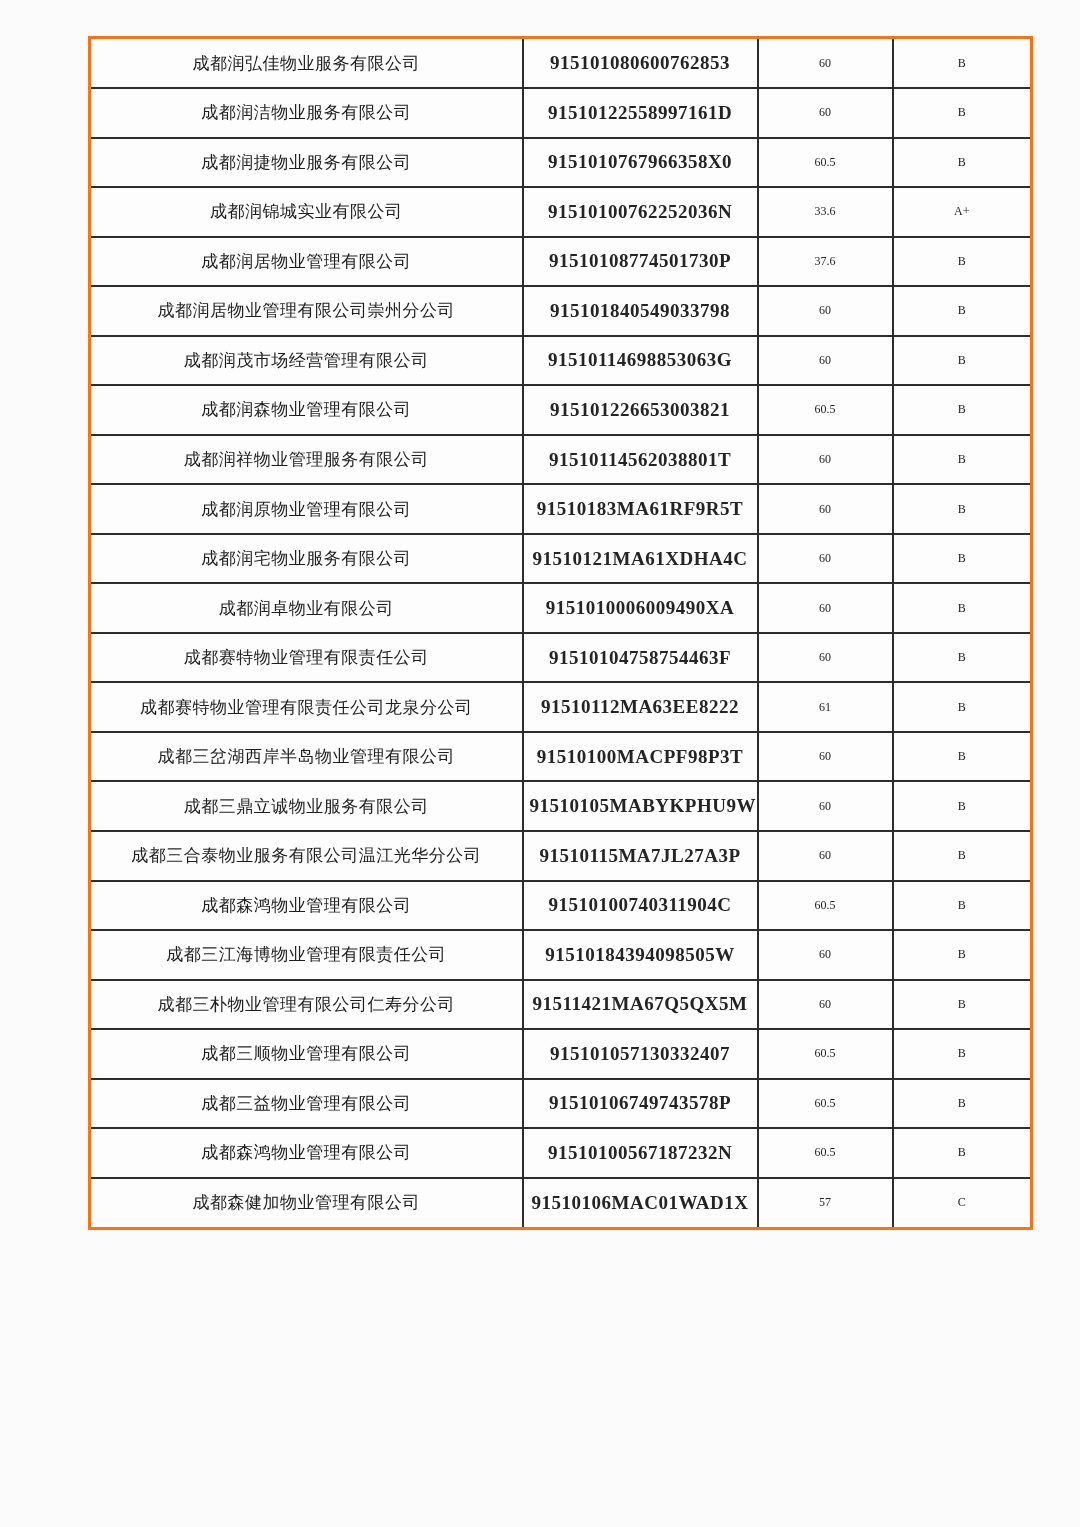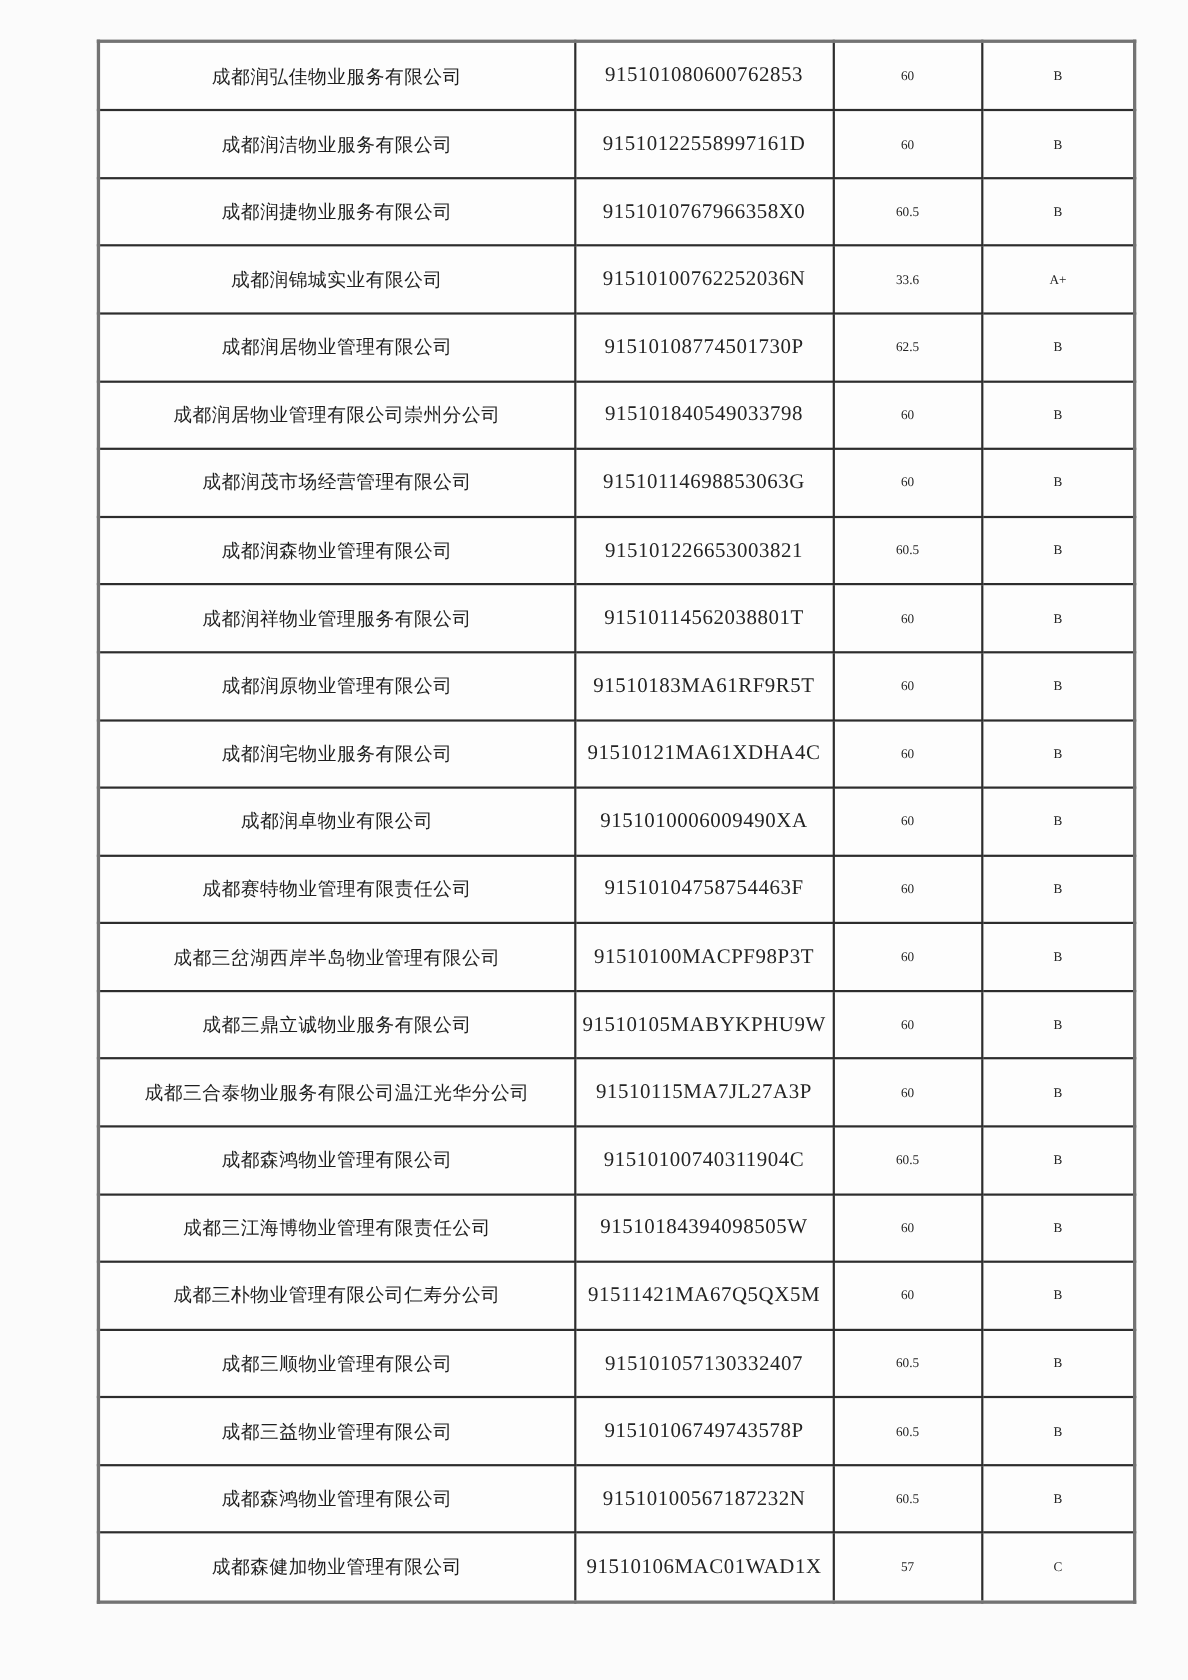--- a/index.html
+++ b/index.html
@@ -16,23 +16,23 @@
   }
   .table-wrap {
     position: absolute;
     left: 88px;
     top: 36px;
   }
   table.rating-table {
     border-collapse: collapse;
     table-layout: fixed;
     width: 942px;
-    height: 1422px;
+    height: 1194px;
     background: #fdfdfd;
-    border: 3px solid #737373;
+    border: 3px solid #f97316;
   }
   table.rating-table td {
     border: 2px solid #2d2d2d;
     text-align: center;
     vertical-align: middle;
     padding: 0 6px;
     overflow: hidden;
   }
   col.c-company { width: 433px; }
   col.c-code    { width: 235px; }
@@ -41,20 +41,21 @@
 
   td.company {
     font-size: 17px;
     letter-spacing: 0.5px;
     color: #1e1e1e;
   }
   td.code {
     font-size: 19px;
     letter-spacing: 0.5px;
     color: #242424;
+    font-weight: bold;
   }
   td.score, td.rating {
     font-size: 12px;
     color: #242424;
   }
 </style>
 </head>
 <body>
 
 <div class="table-wrap">
@@ -87,21 +88,21 @@
       </tr>
         <tr class="row">
         <td class="company">成都润锦城实业有限公司</td>
         <td class="code">91510100762252036N</td>
         <td class="score">33.6</td>
         <td class="rating">A+</td>
       </tr>
         <tr class="row">
         <td class="company">成都润居物业管理有限公司</td>
         <td class="code">91510108774501730P</td>
-        <td class="score">62.5</td>
+        <td class="score">37.6</td>
         <td class="rating">B</td>
       </tr>
         <tr class="row">
         <td class="company">成都润居物业管理有限公司崇州分公司</td>
         <td class="code">915101840549033798</td>
         <td class="score">60</td>
         <td class="rating">B</td>
       </tr>
         <tr class="row">
         <td class="company">成都润茂市场经营管理有限公司</td>
@@ -136,20 +137,26 @@
         <tr class="row">
         <td class="company">成都润卓物业有限公司</td>
         <td class="code">9151010006009490XA</td>
         <td class="score">60</td>
         <td class="rating">B</td>
       </tr>
         <tr class="row">
         <td class="company">成都赛特物业管理有限责任公司</td>
         <td class="code">91510104758754463F</td>
         <td class="score">60</td>
+        <td class="rating">B</td>
+      </tr>
+        <tr class="row">
+        <td class="company">成都赛特物业管理有限责任公司龙泉分公司</td>
+        <td class="code">91510112MA63EE8222</td>
+        <td class="score">61</td>
         <td class="rating">B</td>
       </tr>
         <tr class="row">
         <td class="company">成都三岔湖西岸半岛物业管理有限公司</td>
         <td class="code">91510100MACPF98P3T</td>
         <td class="score">60</td>
         <td class="rating">B</td>
       </tr>
         <tr class="row">
         <td class="company">成都三鼎立诚物业服务有限公司</td>

